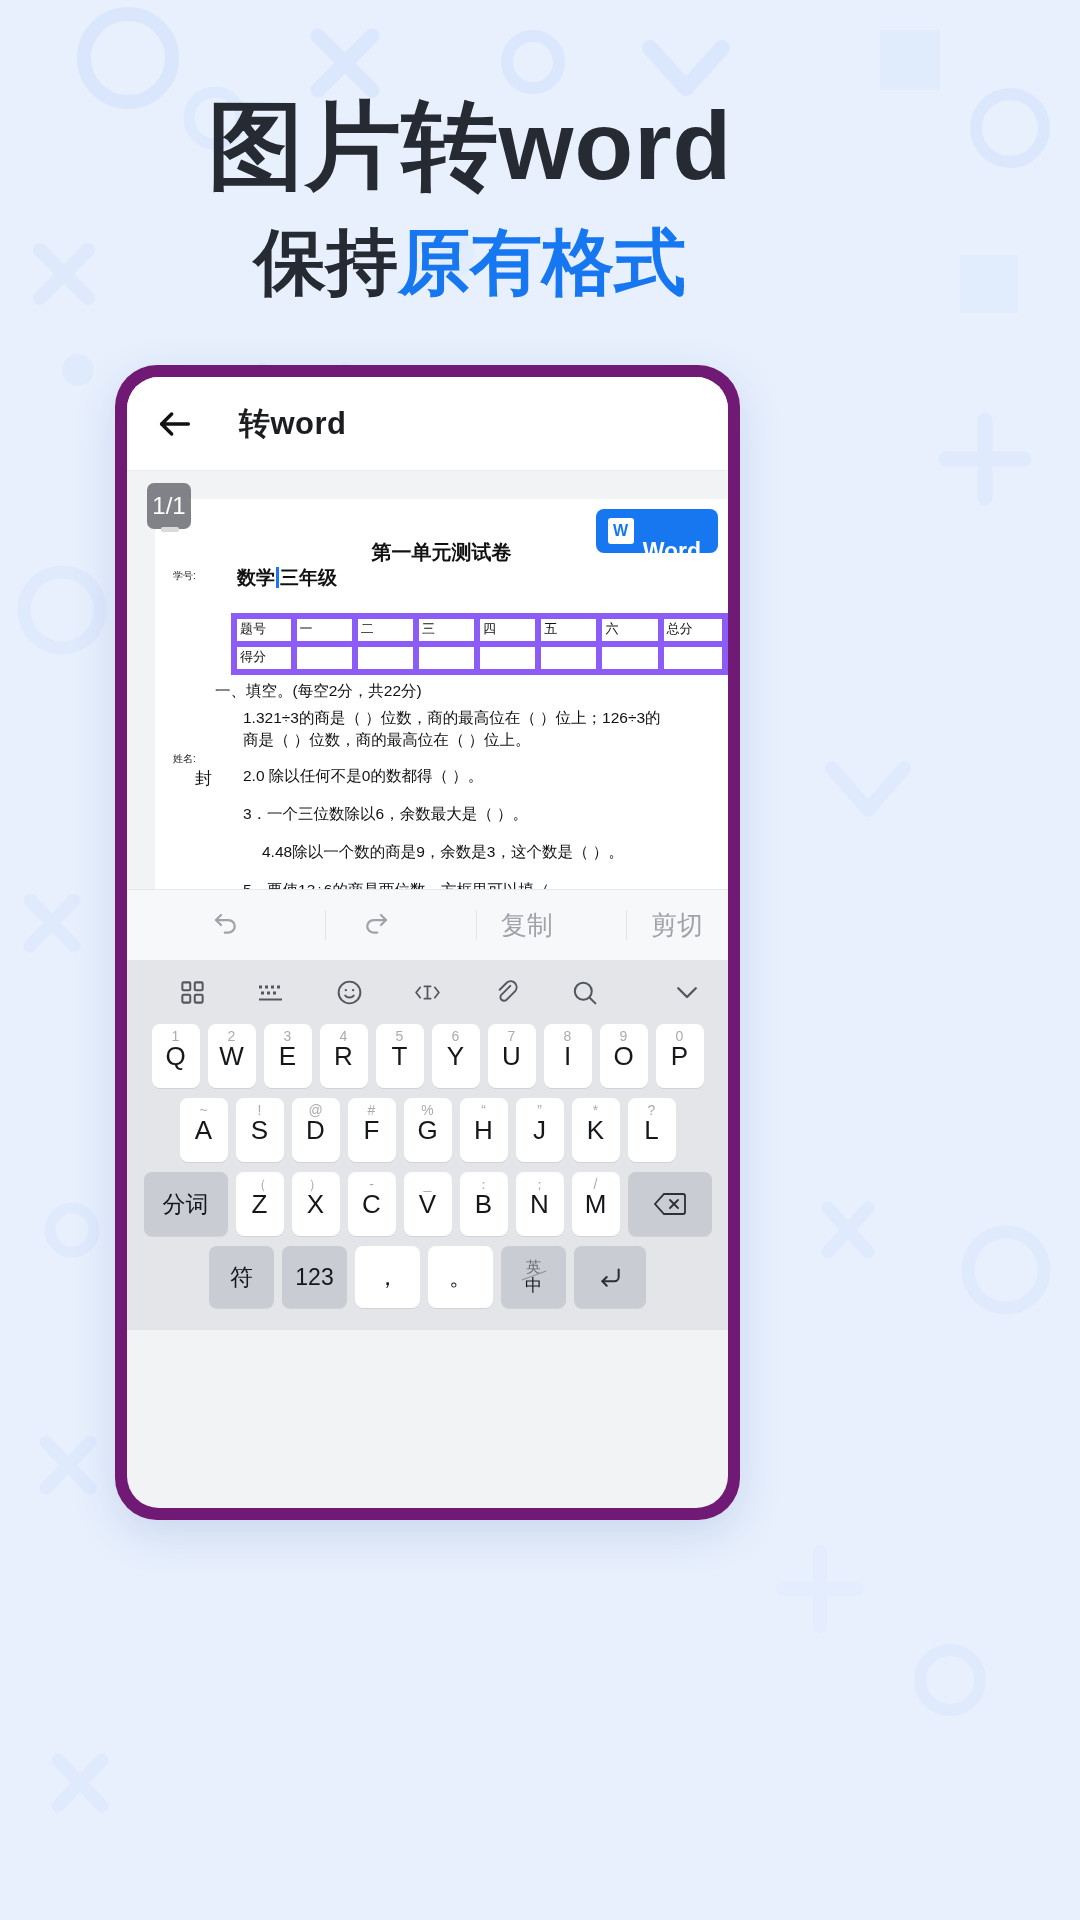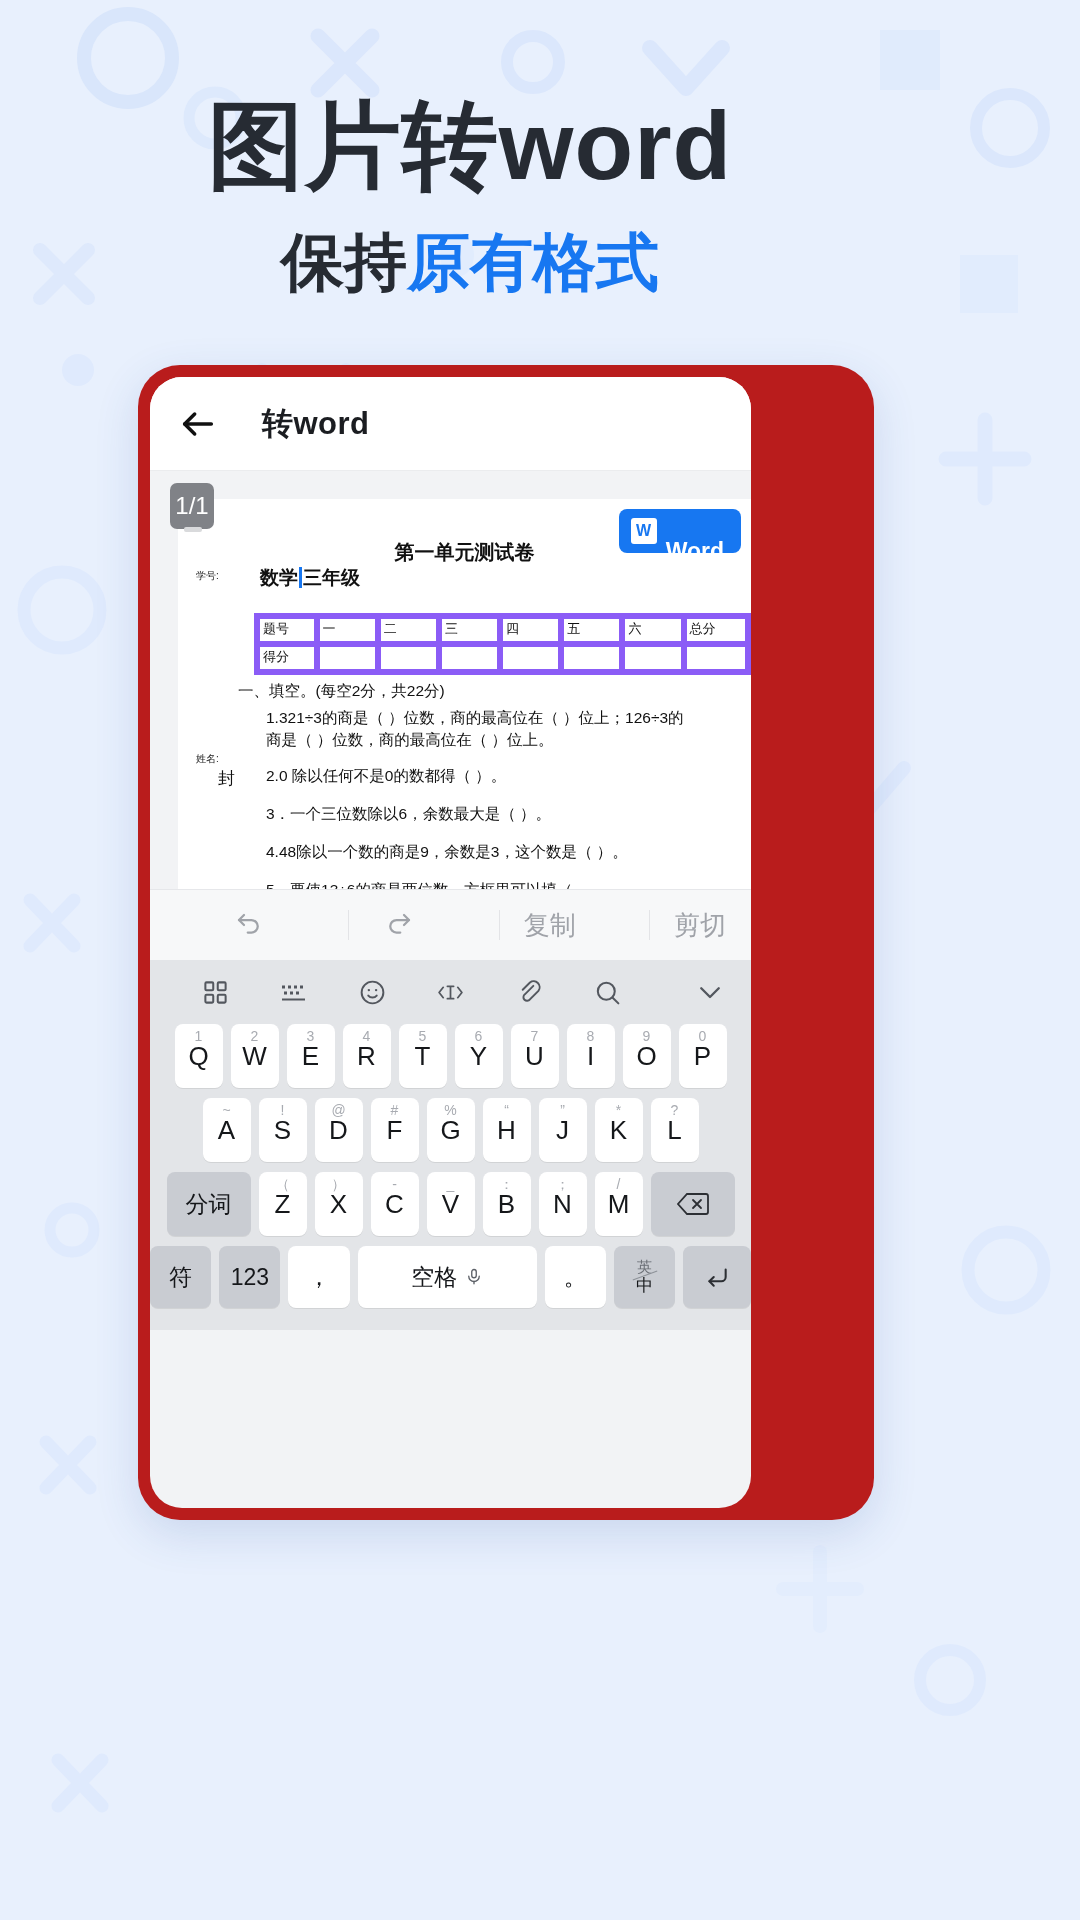--- a/index.html
+++ b/index.html
@@ -6,27 +6,27 @@
   body{
     width:1080px;height:1920px;overflow:hidden;position:relative;
     background:#e8f0fd;
     font-family:"Liberation Sans","DejaVu Sans",sans-serif;
   }
   .bg-deco{position:absolute;pointer-events:none;color:#d7e5fb;user-select:none;}
 
   
   .headline{position:absolute;left:0;top:88px;width:940px;text-align:center;z-index:5;}
   .hl-line{font-size:96px;line-height:116px;font-weight:bold;color:#262b33;letter-spacing:1px;white-space:nowrap;}
-  .hl-line2{font-size:63px;line-height:116px;font-weight:bold;color:#262b33;white-space:nowrap;}
+  .hl-line2{font-size:72px;line-height:116px;font-weight:bold;color:#262b33;white-space:nowrap;}
   .hl-accent{color:#1777f1;}
 
   
   .phone{
-    position:absolute;left:138px;top:365px;width:736px;height:1155px;
-    background:#b91c1c;border-radius:42px;
+    position:absolute;left:115px;top:365px;width:625px;height:1155px;
+    background:#701a75;border-radius:42px;
     box-shadow:0 14px 44px rgba(50,90,160,.16);
     overflow:hidden;z-index:10;
   }
   .phone-inner{position:absolute;left:12px;top:12px;width:601px;height:1131px;border-radius:32px;overflow:hidden;background:#f2f3f5;}
 
   
   .appbar{height:94px;background:#fff;display:flex;align-items:center;padding-left:28px;box-sizing:border-box;border-bottom:1px solid #ebecee;}
   .back-icon{width:40px;height:40px;display:block;}
   .appbar-title{font-size:31px;font-weight:bold;color:#1b1d21;margin-left:44px;letter-spacing:.5px;}
 
@@ -185,21 +185,21 @@
             <td></td>
           </tr>
         </tbody>
           </table>
 
         <div class="qsec" style="top:180px;">一、填空。(每空2分，共22分)</div>
         <div class="qitem" style="top:208px;">1.321÷3的商是（  ）位数，商的最高位在（ ）位上；126÷3的</div>
         <div class="qitem" style="top:230px;">商是（  ）位数，商的最高位在（ ）位上。</div>
         <div class="qitem" style="top:266px;">2.0 除以任何不是0的数都得（  ）。</div>
         <div class="qitem" style="top:304px;">3．一个三位数除以6，余数最大是（  ）。</div>
-        <div class="qitem" style="top:342px;">4.48除以一个数的商是9，余数是3，这个数是（  ）。</div>
+        <div class="qitem" style="top:342px;margin-left:19px;">4.48除以一个数的商是9，余数是3，这个数是（  ）。</div>
         <div class="qitem" style="top:380px;">5．要使13÷6的商是两位数，方框里可以填（</div>
 
       </div>
     </div>
 
     <div class="edit-toolbar">
       <div class="et-cell">
         <svg width="30" height="30" viewBox="0 0 24 24" fill="none" stroke="#a0a3a9" stroke-width="1.8" stroke-linecap="round" stroke-linejoin="round">
             <path d="M4 8h10a5 5 0 0 1 0 10h-3"></path>
             <path d="M8 4L4 8l4 4"></path>
@@ -388,28 +388,20 @@
               <path d="M11 3h19a2 2 0 0 1 2 2v16a2 2 0 0 1-2 2H11L2 13z"></path>
               <path d="M17 9l8 8M25 9l-8 8"></path>
             </svg>
         </div>
       </div>
 
       <div class="kb-row r4">
         <div class="key num">符</div>
         <div class="key num">123</div>
         <div class="key comma">，</div>
-        <div class="key space">
-          <span>空格</span>
-          <svg width="18" height="22" viewBox="0 0 24 24" fill="none" stroke="#5d6168" stroke-width="1.8" stroke-linecap="round">
-              <rect x="9" y="2" width="6" height="11" rx="3"></rect>
-              <path d="M5 11a7 7 0 0 0 14 0"></path>
-              <path d="M12 18v3"></path>
-            </svg>
-        </div>
         <div class="key period">。</div>
         <div class="key lang">
           <span class="stack">
             <span class="sl">英</span>
             <span class="bar"></span>
             <span>中</span>
           </span>
         </div>
         <div class="key enter">
           <svg width="28" height="26" viewBox="0 0 24 24" fill="none" stroke="#2c2f34" stroke-width="1.9" stroke-linecap="round" stroke-linejoin="round">

